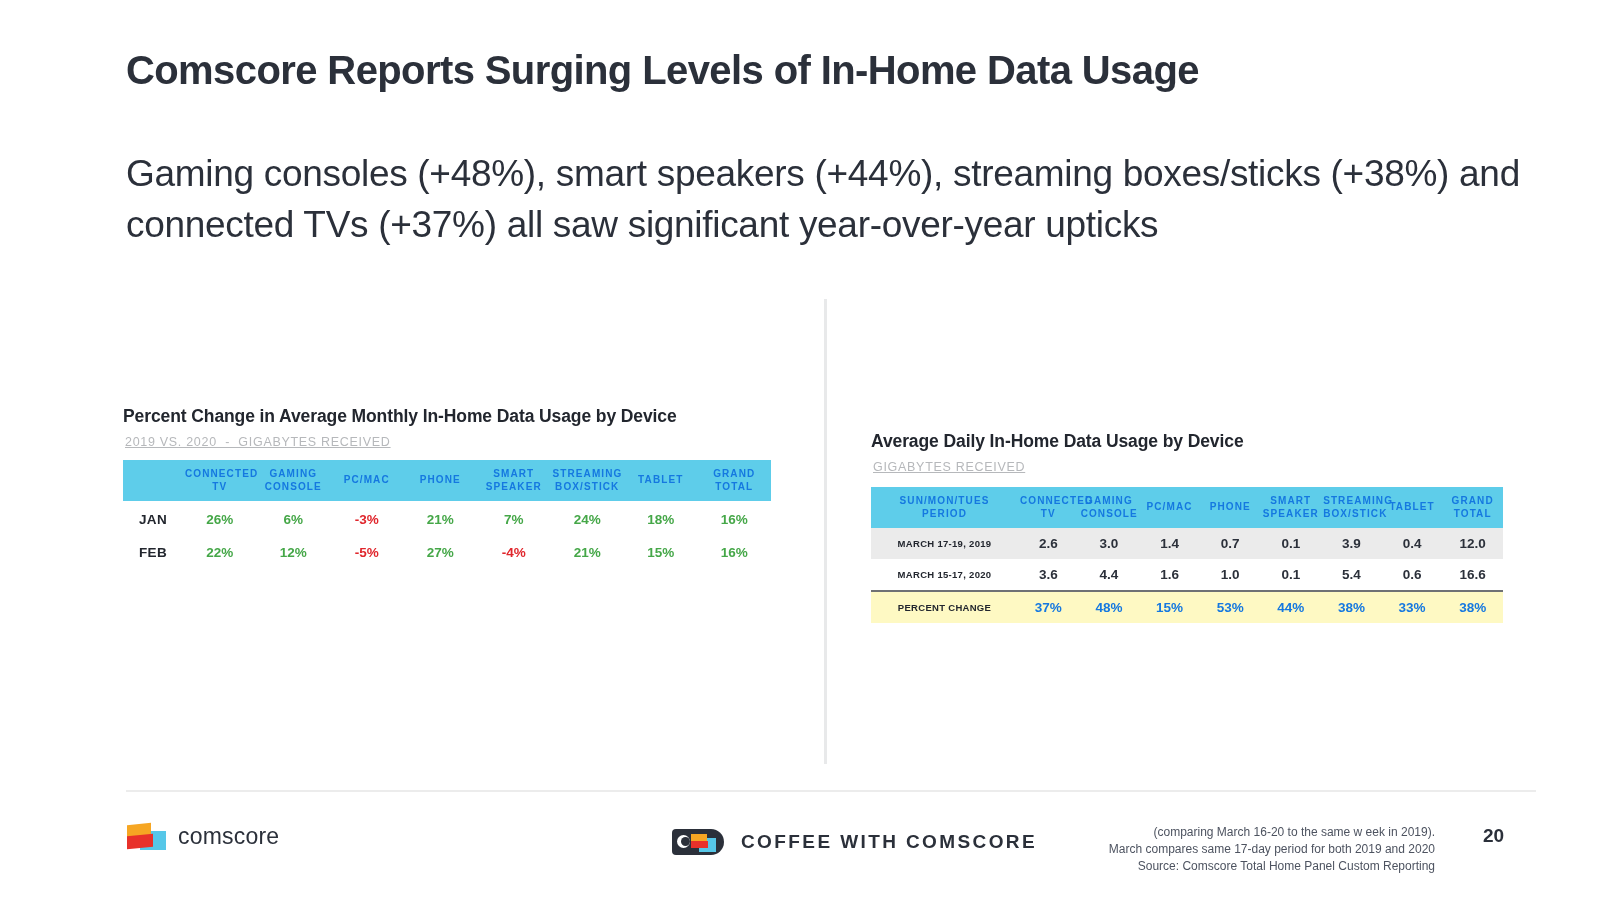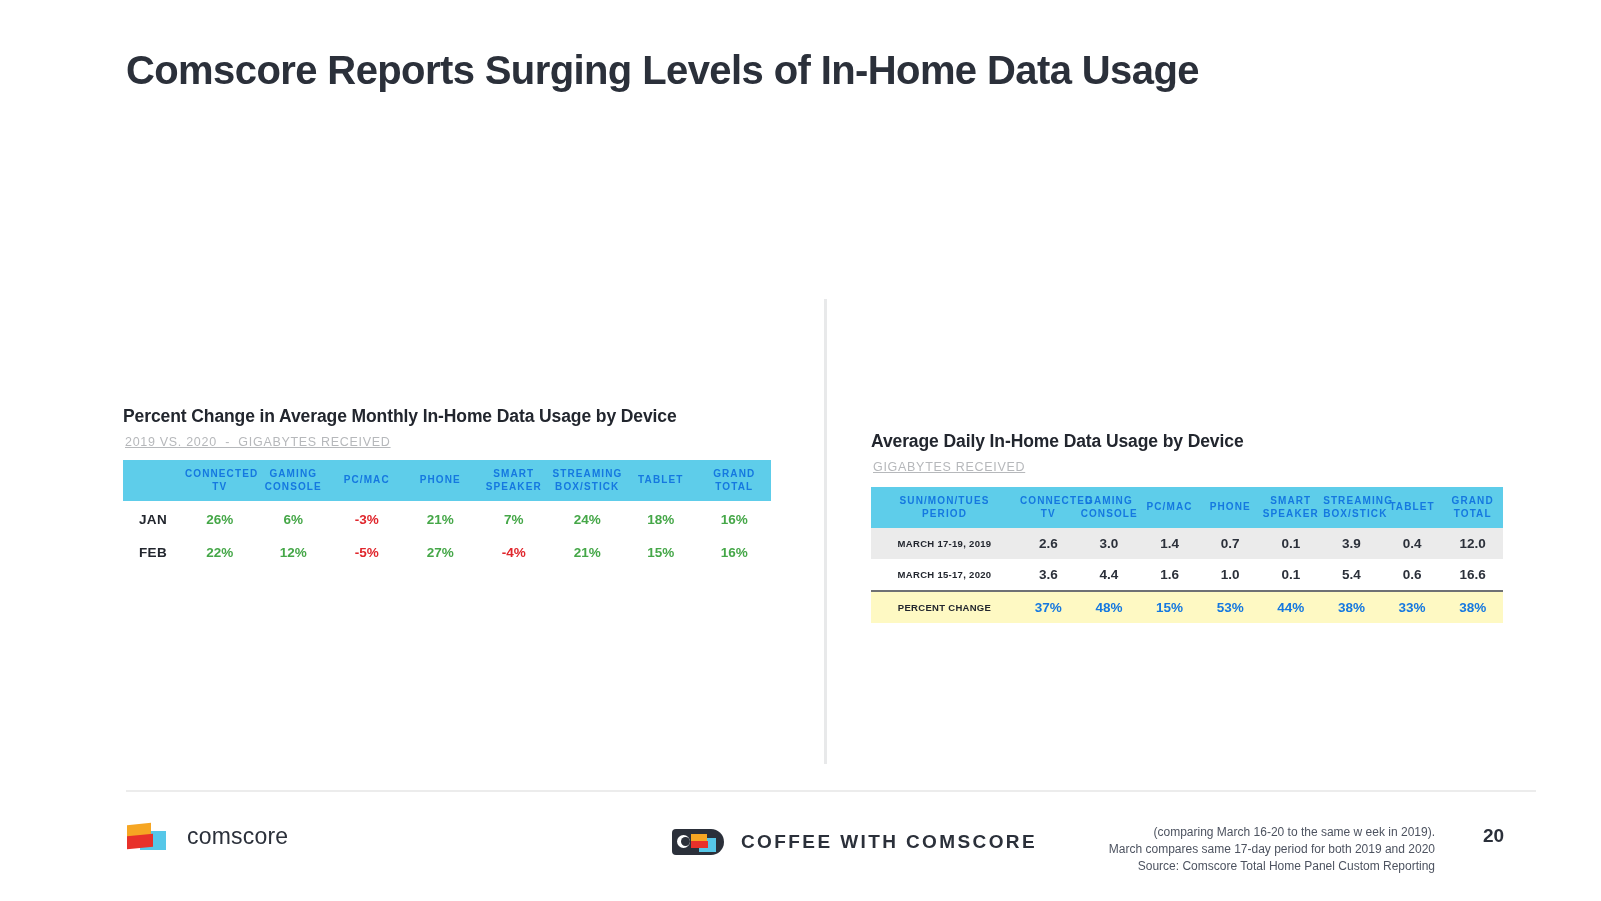--- a/index.html
+++ b/index.html
@@ -136,21 +136,21 @@
     width: 1410px;
     height: 2px;
     background: #ececec;
   }
   .brand {
     position: absolute;
     left: 95px;
     top: 822px;
     display: flex;
     align-items: center;
-    gap: 21px;
+    gap: 12px;
   }
   .brand-mark { position: relative; width: 40px; height: 28px; }
   .brand-mark .b-blue {
     position: absolute; left: 14px; top: 9px; width: 26px; height: 19px;
     background: #56c7e8;
   }
   .brand-mark .b-yellow {
     position: absolute; left: 1px; top: 2px; width: 24px; height: 13px;
     background: #f6a623; transform: skewY(-6deg);
   }
@@ -225,20 +225,21 @@
     font-weight: bold;
     color: #2b303a;
   }
 </style>
 </head>
 <body>
 
 <div class="slide">
 
   <div class="title">Comscore Reports Surging Levels of In-Home Data Usage</div>
+  <div class="subtitle">Gaming consoles (+48%), smart speakers (+44%), streaming boxes/sticks (+38%) and connected TVs (+37%) all saw significant year-over-year upticks</div>
 
   <div class="vdivider"></div>
 
   <div class="panel panel-left">
     <div class="panel-title">Percent Change in Average Monthly In-Home Data Usage by Device</div>
     <div class="panel-sub">2019 VS. 2020  -  GIGABYTES RECEIVED</div>
     <table class="dt tbl-left">
       <thead>
         <tr>
           <th></th>

